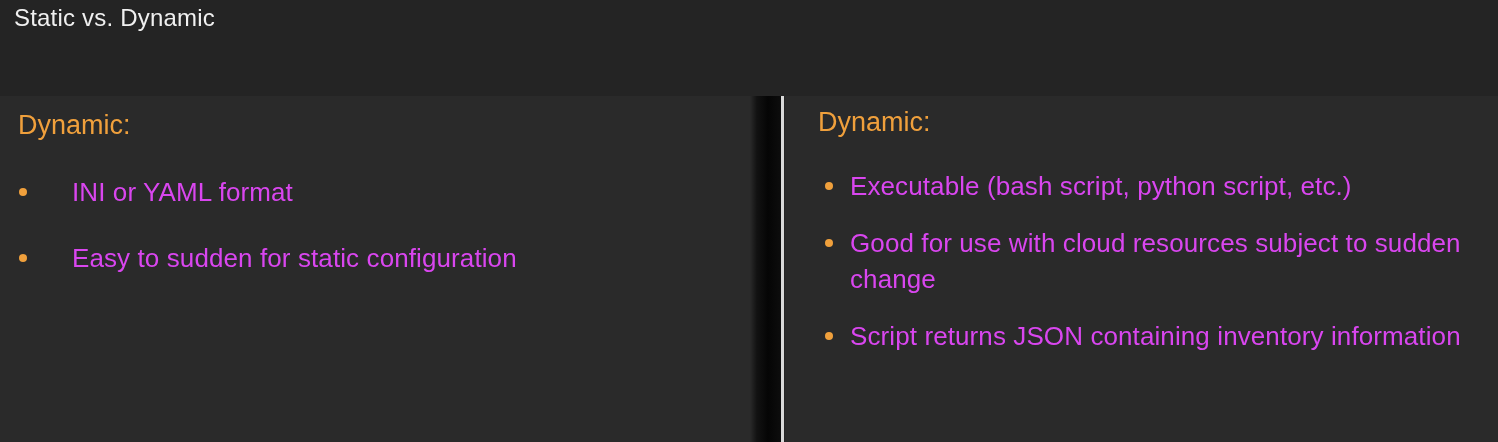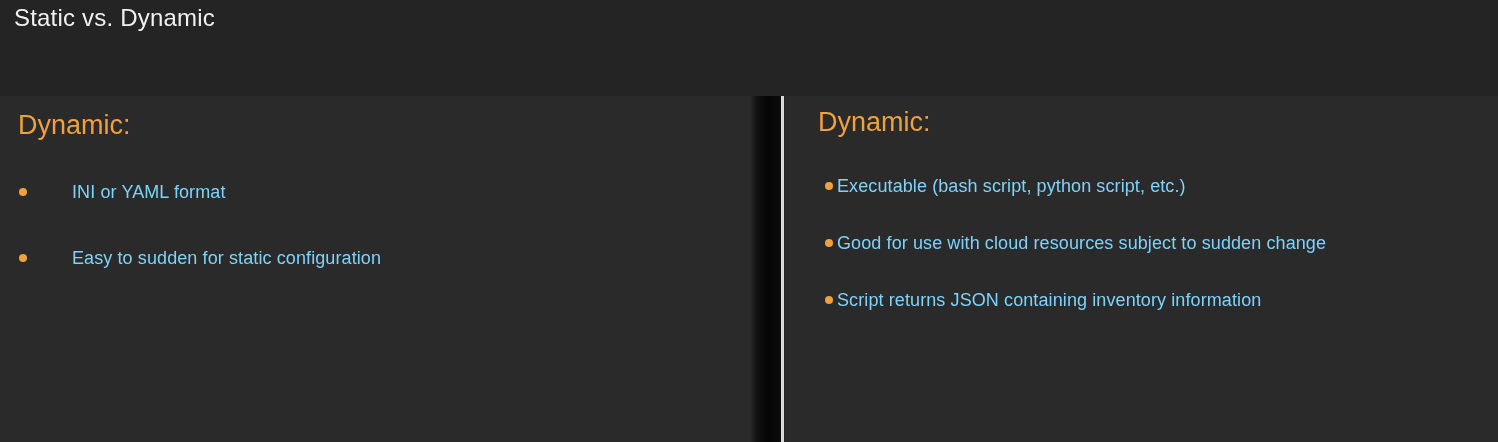--- a/index.html
+++ b/index.html
@@ -112,31 +112,31 @@
     width: 740px;
   }
   .panel-right .bullet-list {
     left: 0;
     top: 72px;
     width: 700px;
   }
 
   .bullet-item {
     position: relative;
-    font-size: 18px;
-    color: #7dd3fc;
+    font-size: 26px;
+    color: #d946ef;
     line-height: 36px;
     letter-spacing: 0.1px;
   }
   .panel-left .bullet-item {
     padding-left: 72px;
     margin-bottom: 30px;
   }
   .panel-right .bullet-item {
-    padding-left: 52px;
+    padding-left: 65px;
     margin-bottom: 21px;
   }
 
   .bullet-dot {
     position: absolute;
     top: 14px;
     width: 8px;
     height: 8px;
     border-radius: 50%;
     background: #f0a03c;

